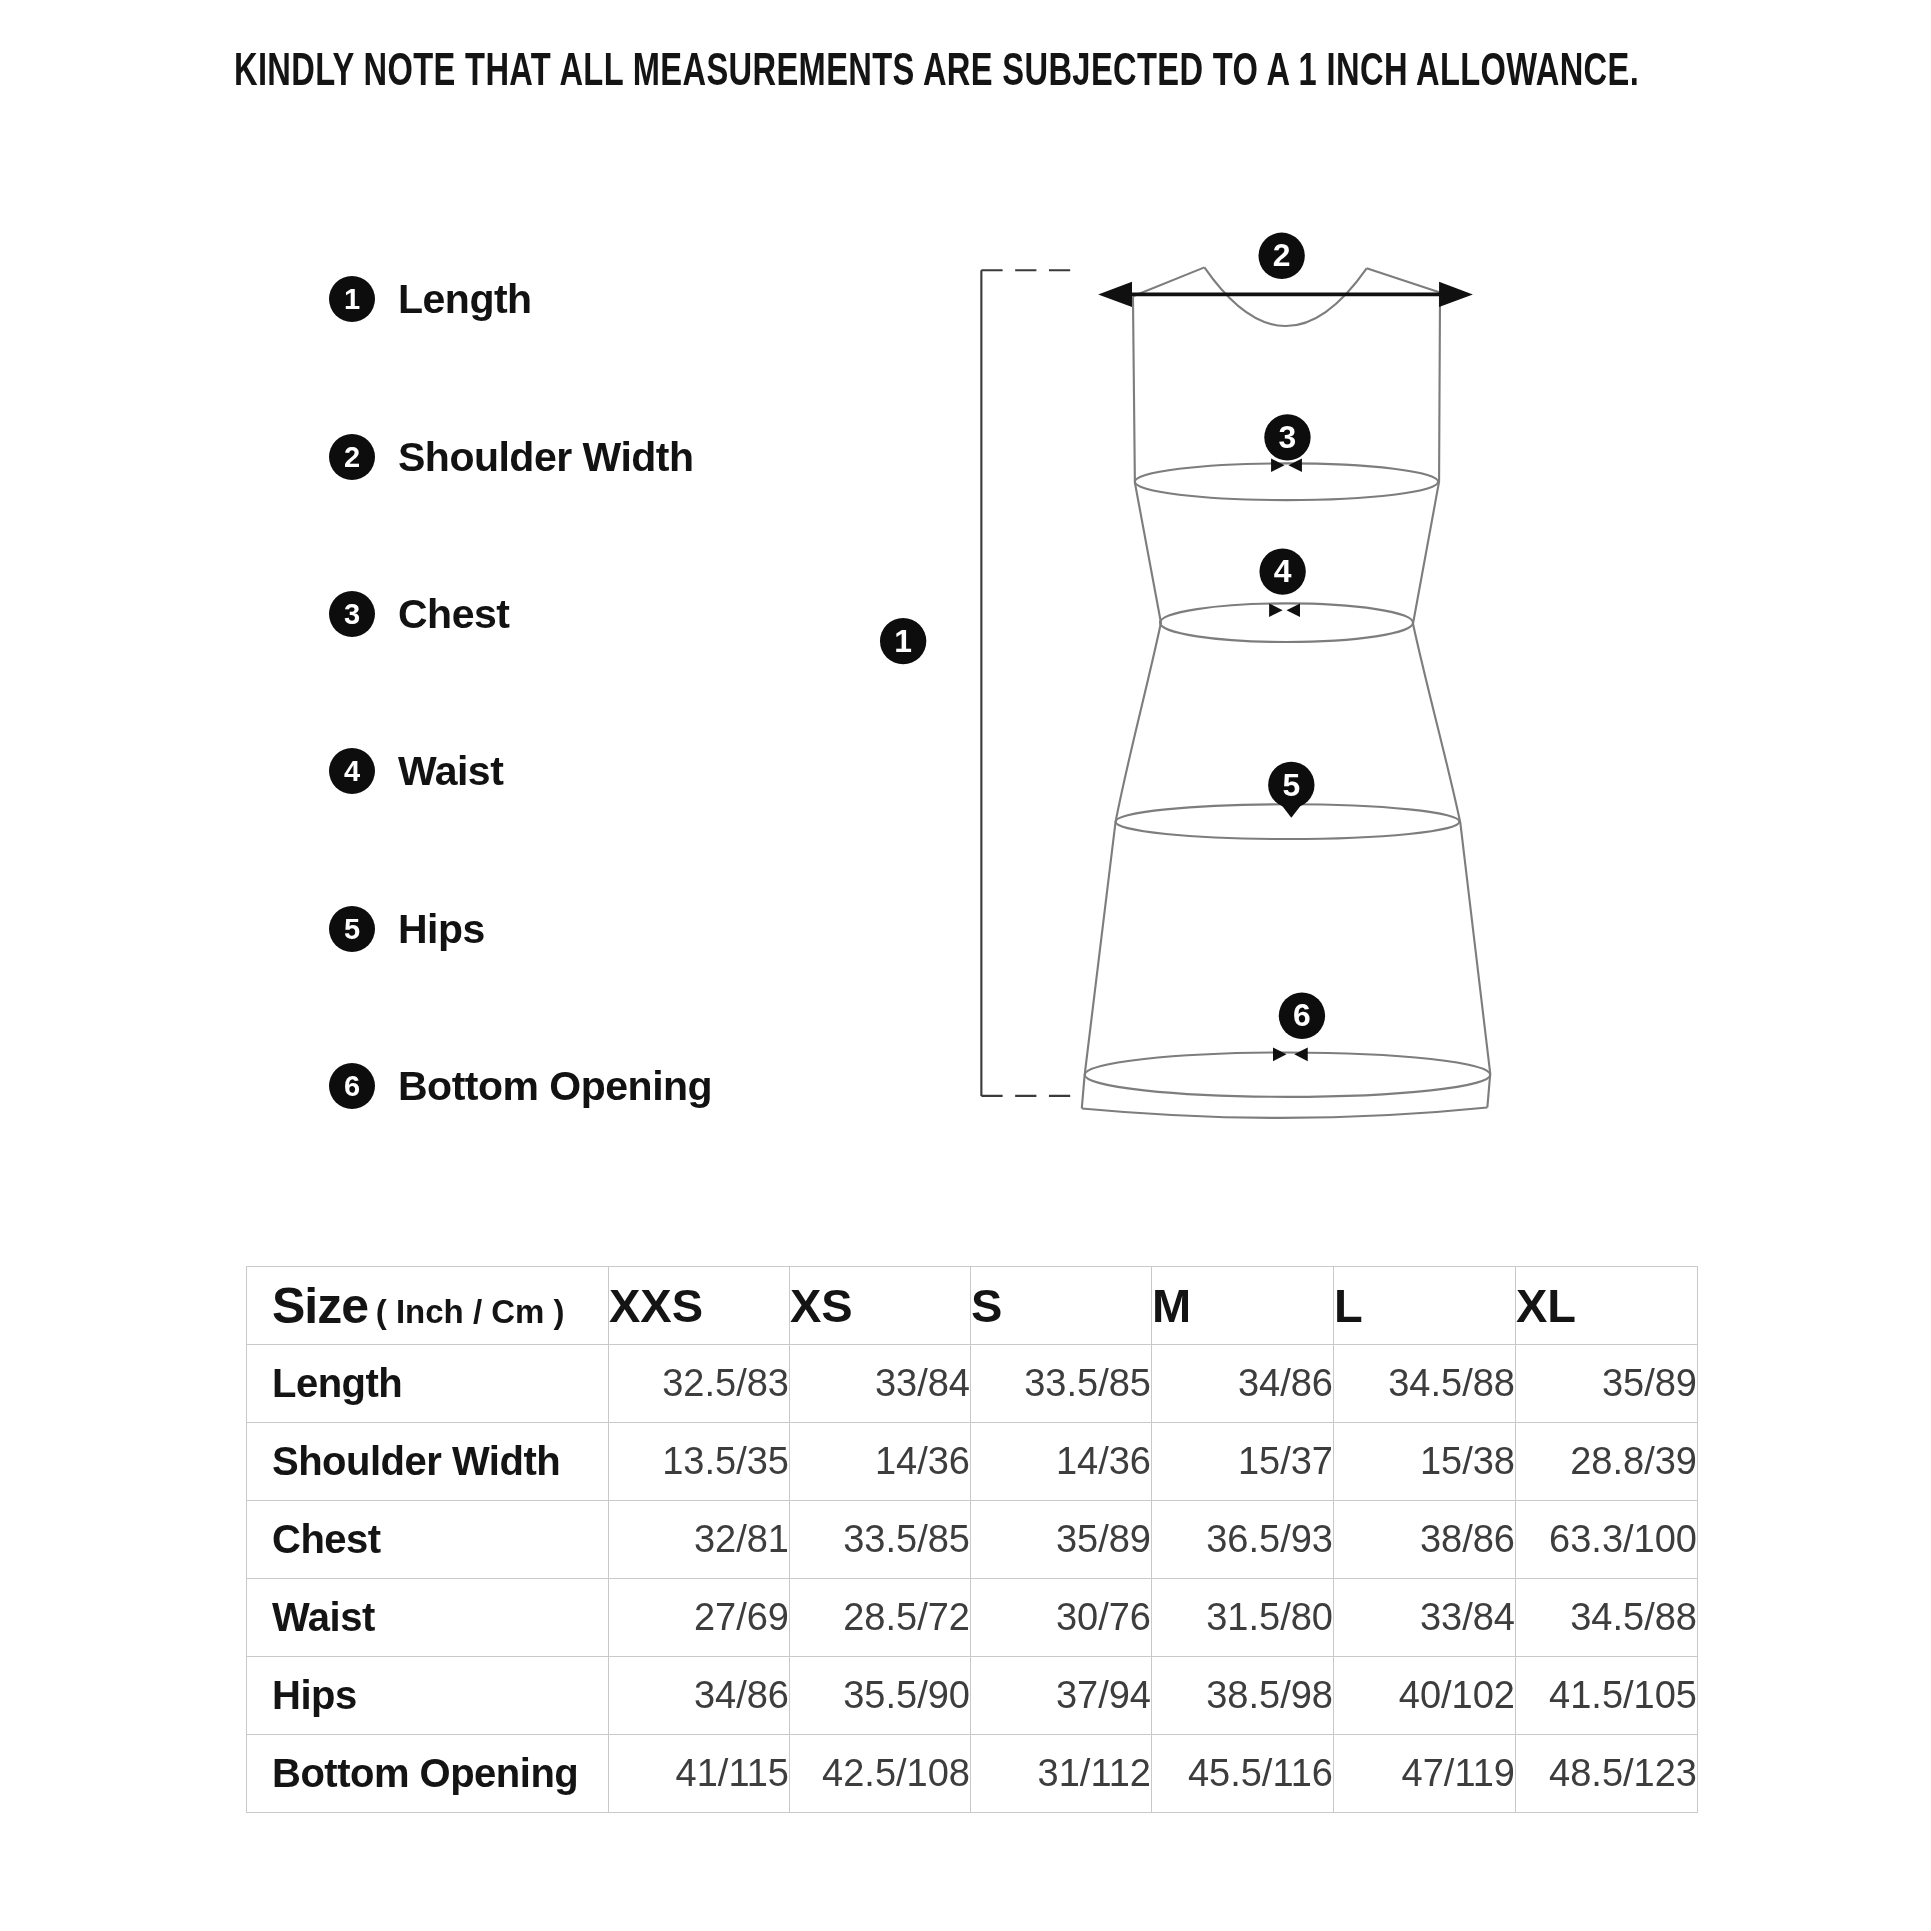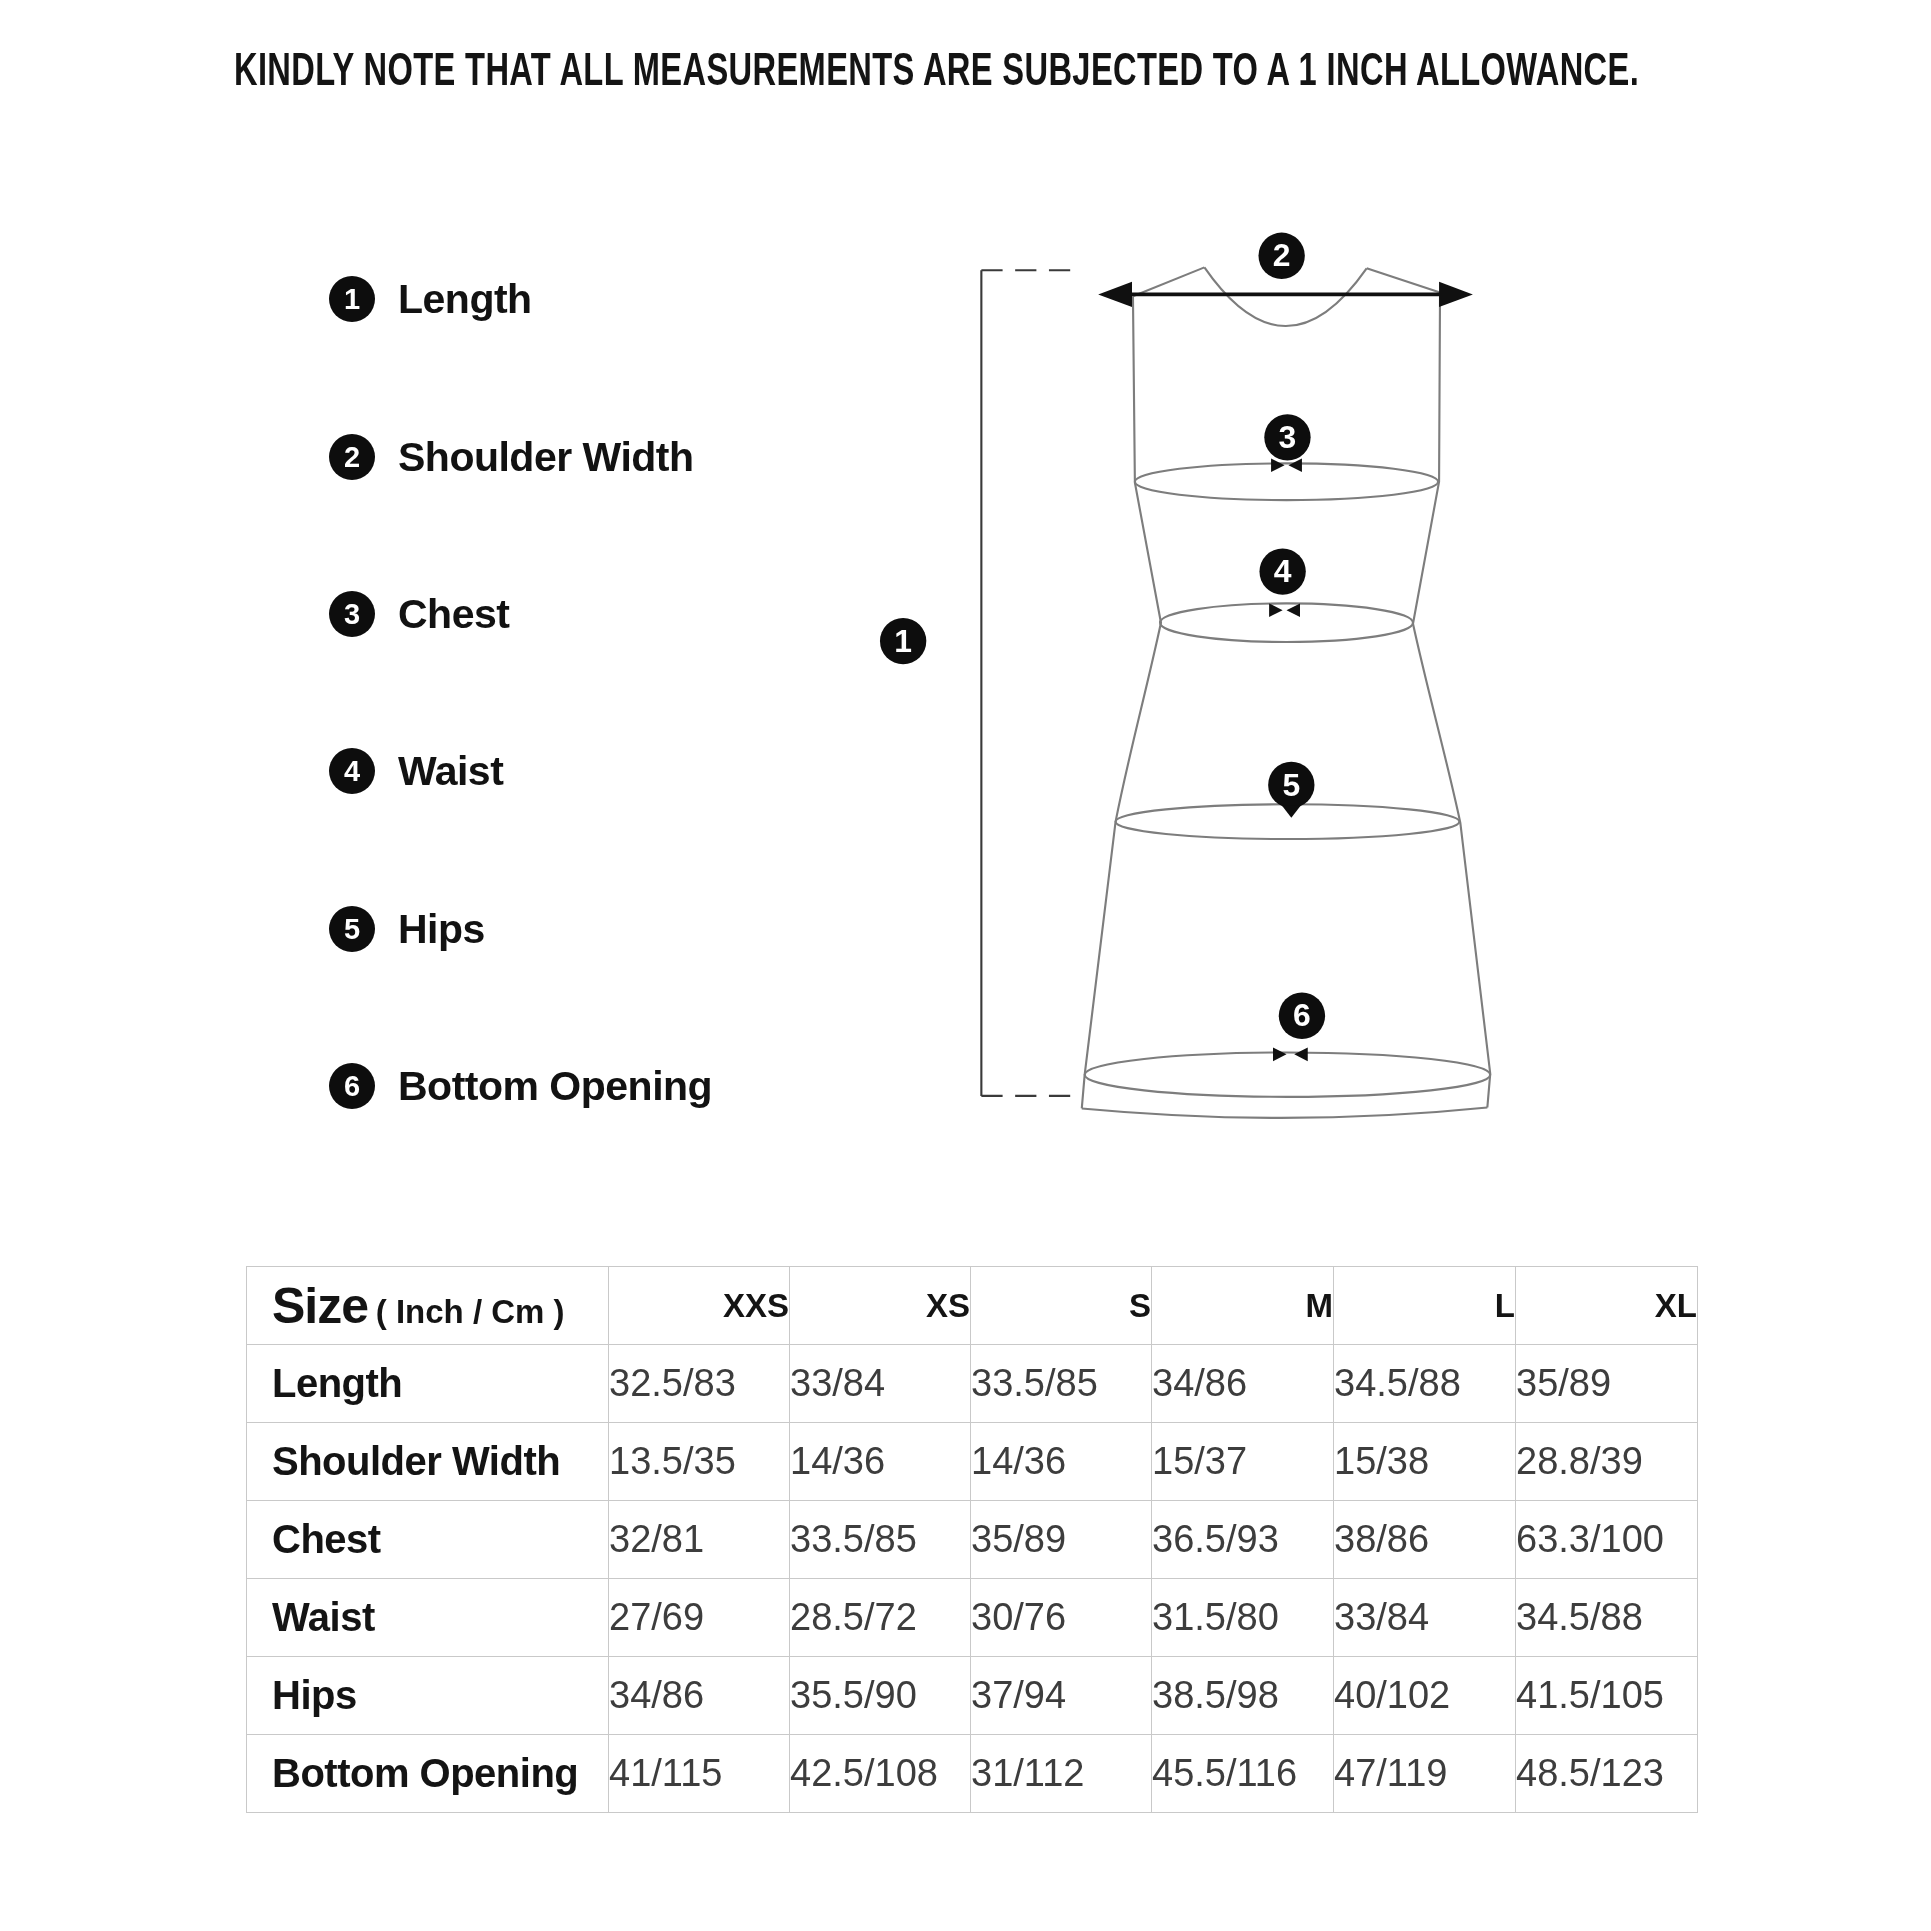--- a/index.html
+++ b/index.html
@@ -37,23 +37,23 @@
     position:absolute; left:246px; top:1266px; width:1448px;
     border-collapse:collapse; table-layout:fixed;
   }
   .size-table th, .size-table td {
     border:1.9px solid #c9c9c9; height:77px; padding:0;
     vertical-align:middle; background:#ffffff;
   }
   .size-table .label-cell { text-align:left; padding-left:25px; }
   .size-word { font-size:50px; font-weight:700; color:#141414; letter-spacing:-1px;text-align:right; }
   .unit-word { font-size:33px; font-weight:600; color:#141414; margin-left:7.7px; }
-  .col-head { font-size:33px; font-weight:700; color:#141414; text-align:right;margin-left:33px; }
+  .col-head { font-size:47px; font-weight:700; color:#141414; text-align:left;margin-left:33px; }
   .row-label { font-size:40px; font-weight:600; color:#141414; letter-spacing:-0.5px; }
-  .val-cell { font-size:38px; font-weight:400; color:#3d3d3d; text-align:left; }
+  .val-cell { font-size:38px; font-weight:400; color:#3d3d3d; text-align:right; }
 </style>
 </head>
 <body>
 
 <div class="page">
 
   <div class="note">KINDLY NOTE THAT ALL MEASUREMENTS ARE SUBJECTED TO A 1 INCH ALLOWANCE.</div>
 
   <div class="legend-item" style="top:276px">
     <span class="badge">

